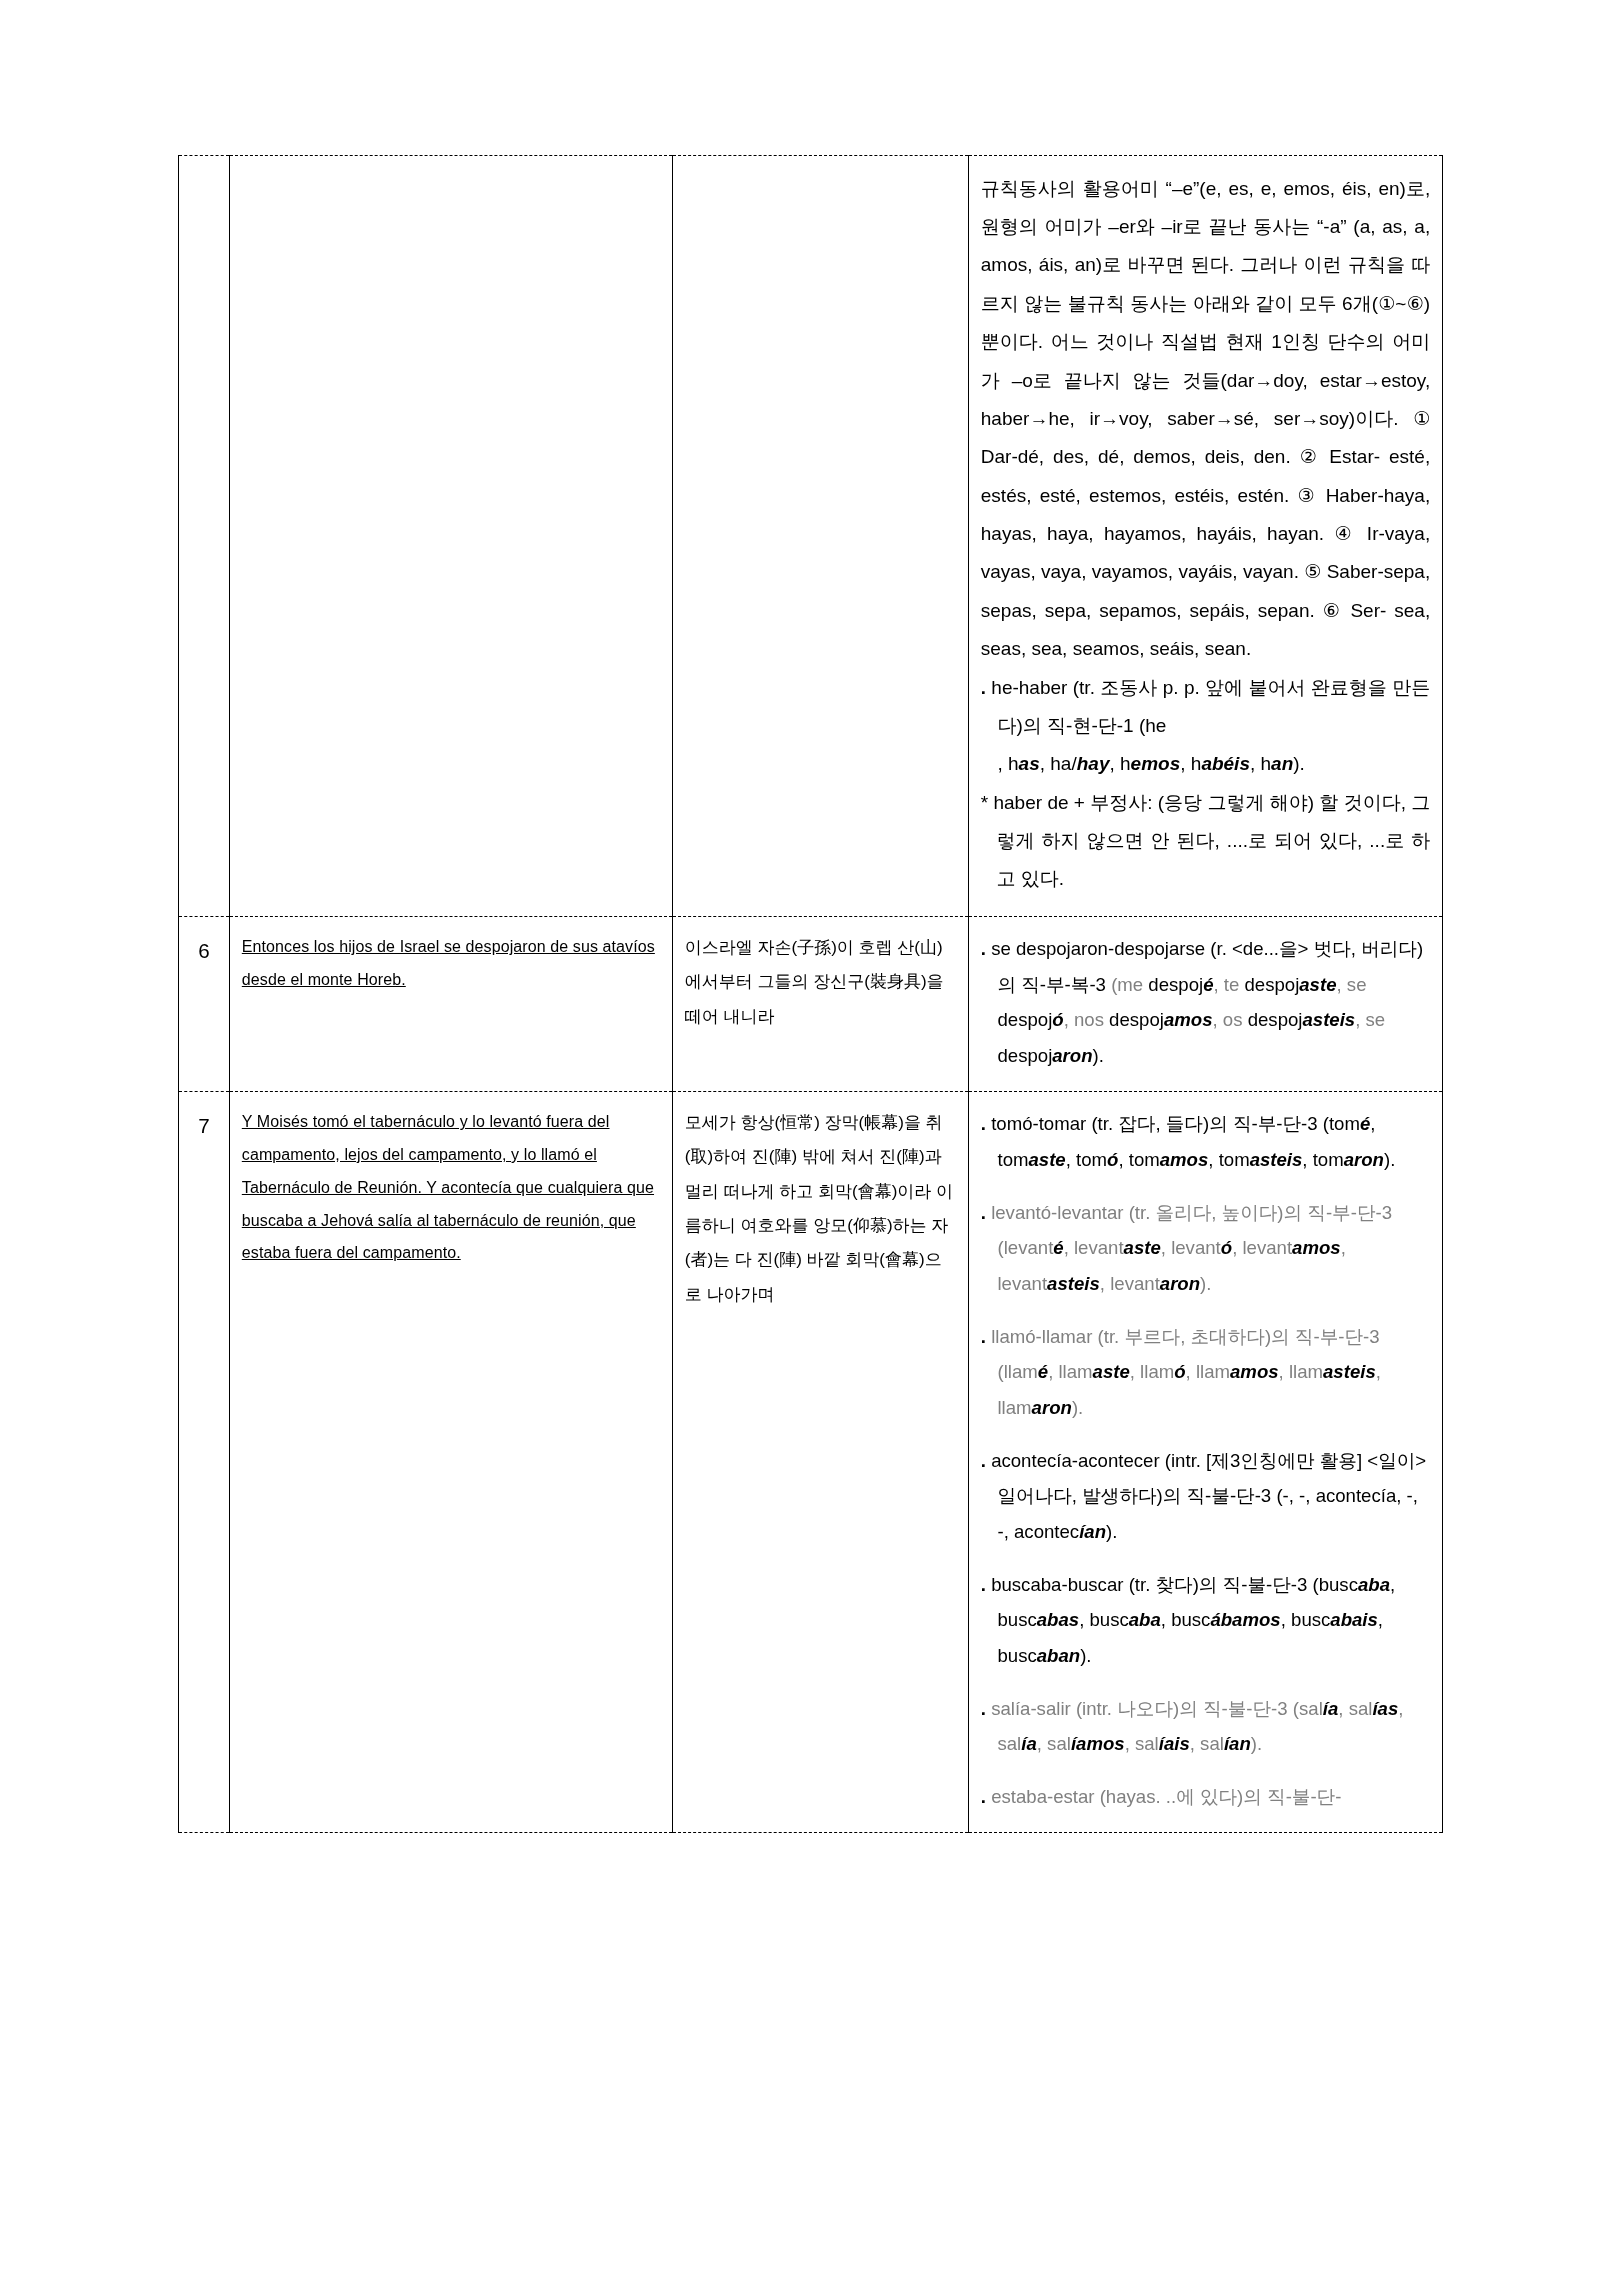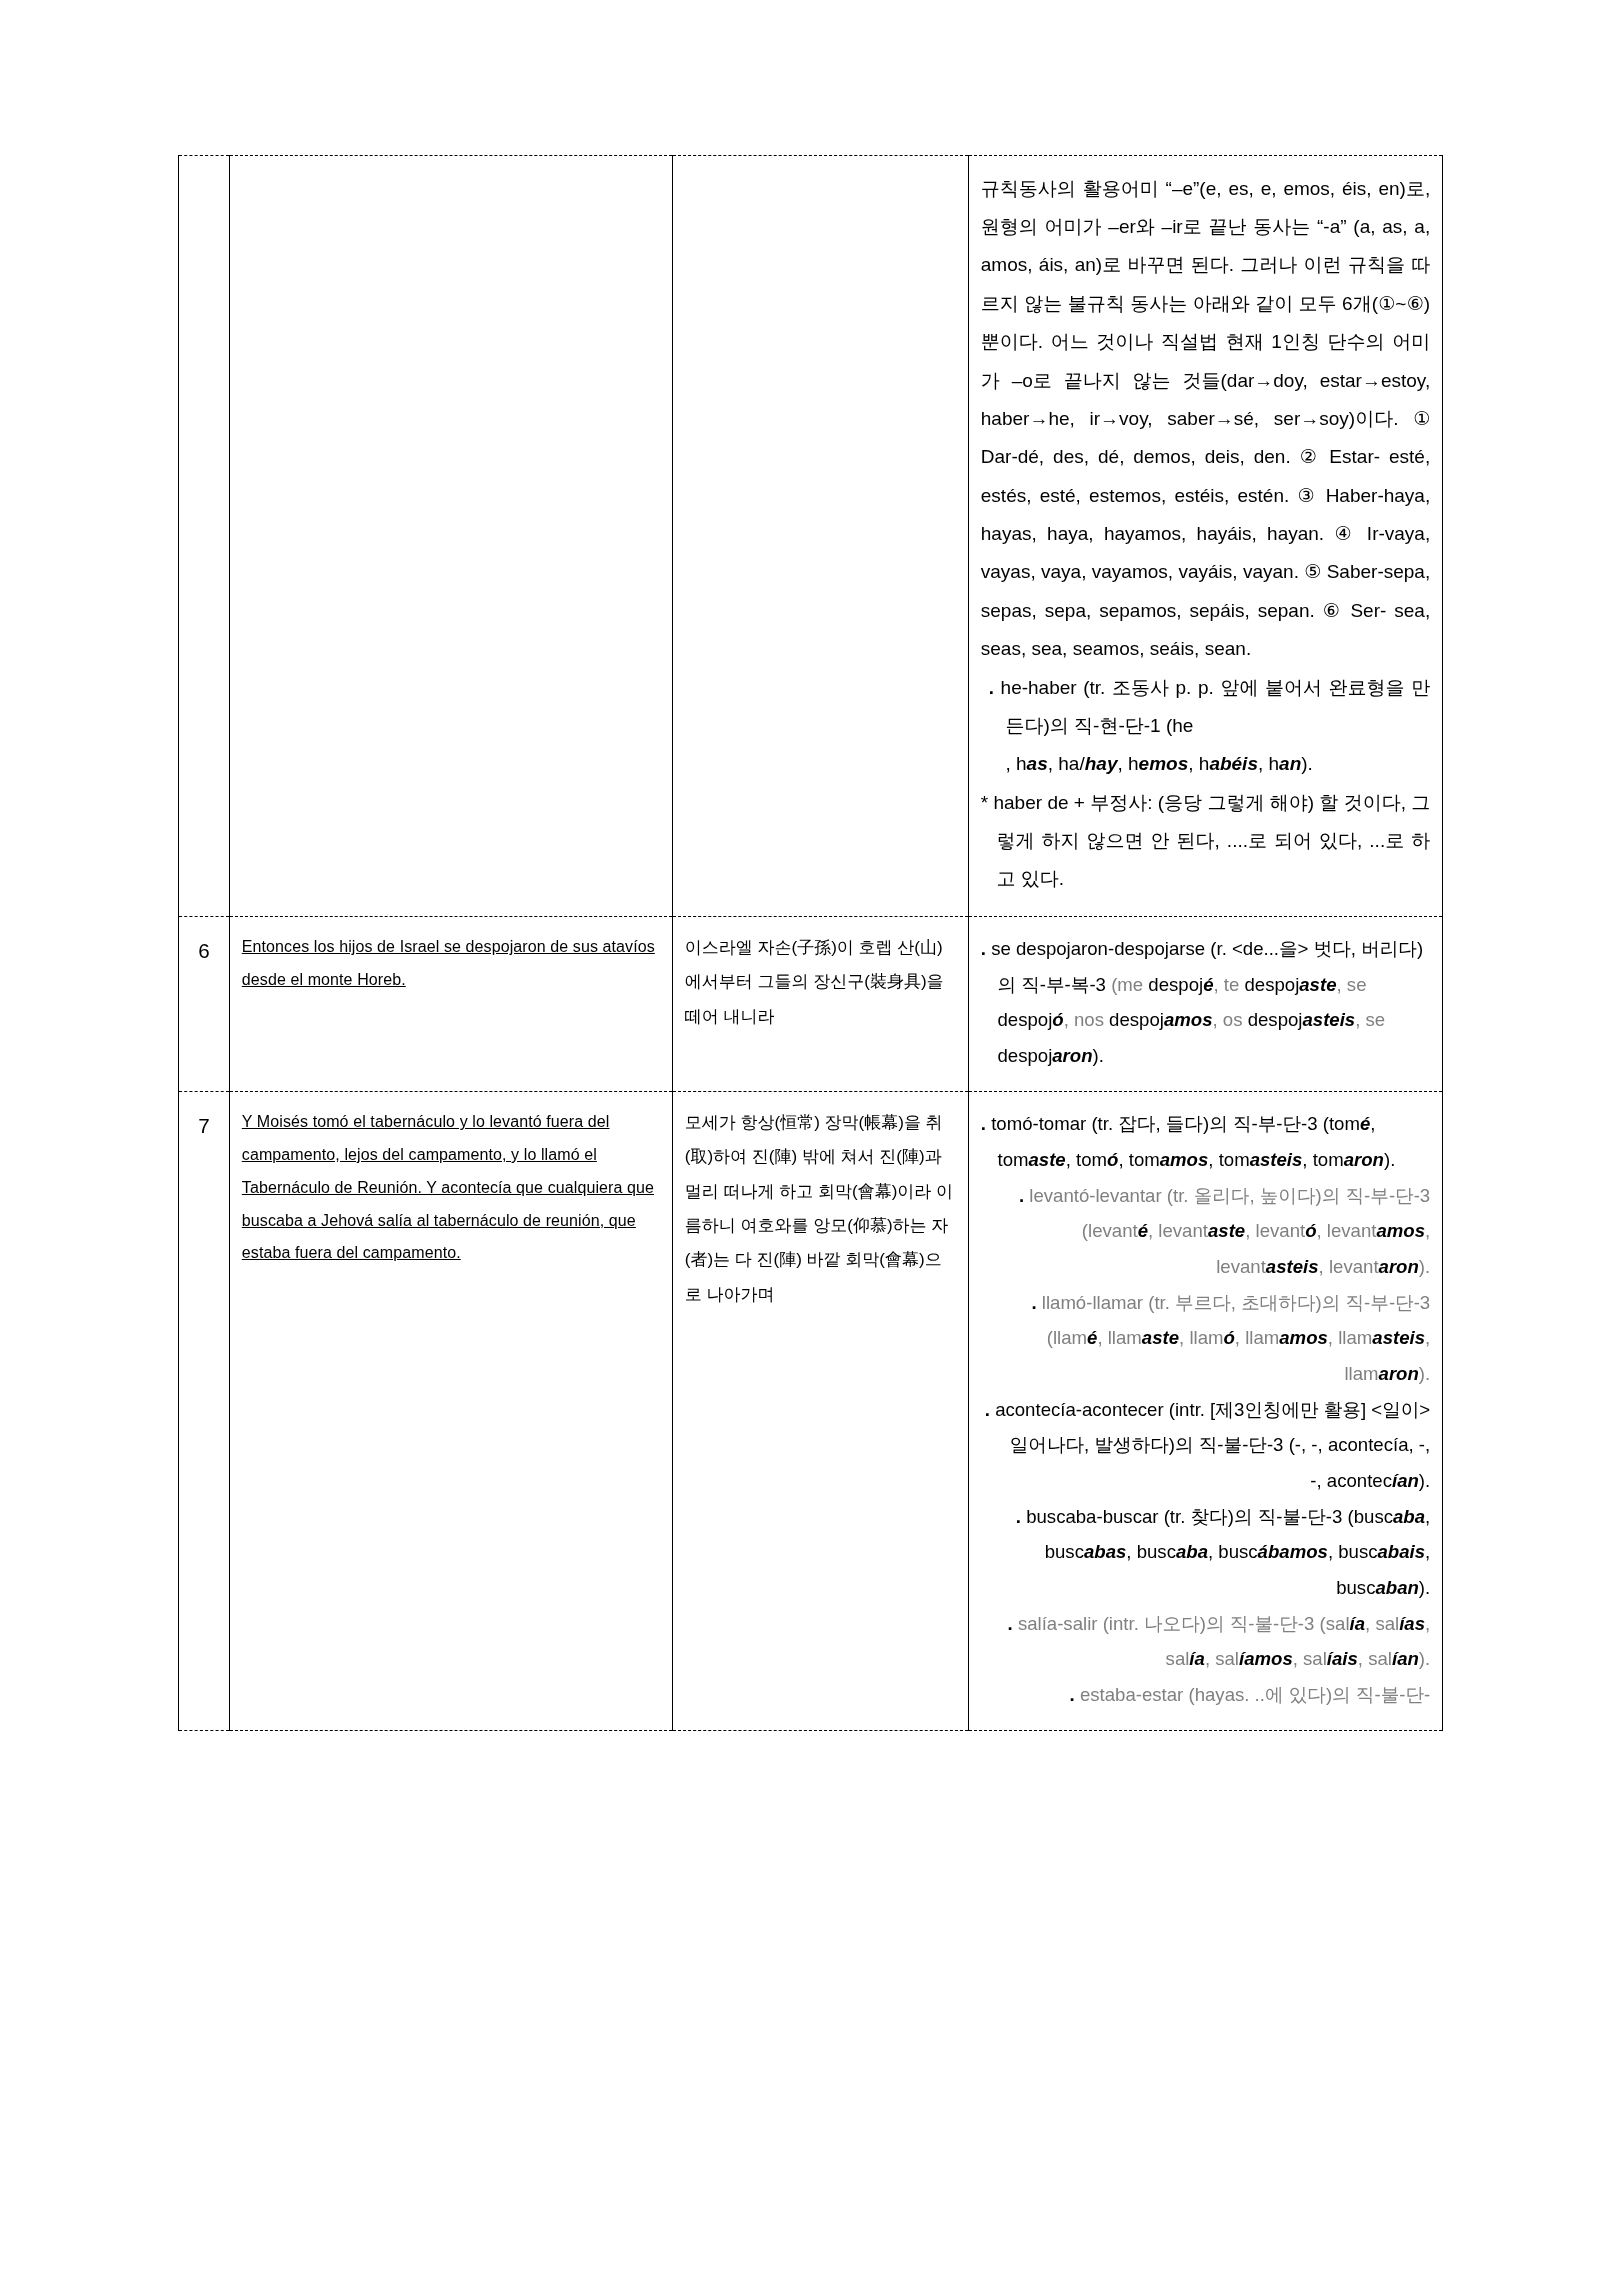--- a/index.html
+++ b/index.html
@@ -86,21 +86,21 @@
   }
 
   .blank-cell { }
 
   .note-entry {
     display: block;
     padding-left: 16.7px;
     text-indent: -16.7px;
     margin: 0;
   }
-  .note-entry + .note-entry { margin-top: 0; text-align: right; }
+  .note-entry + .note-entry { margin-top: 17px; }
 
   .bullet {
     font-weight: bold;
     font-size: 18.6px;
   }
 
   .gray { color: #808080; }
   .bold { font-weight: bold; color: #000; }
   b { font-weight: bold; font-style: italic; }
 
@@ -109,21 +109,20 @@
   .star-entry {
     display: block;
     padding-left: 15.7px;
     text-indent: -15.7px;
   }
 
   .hang {
     display: block;
     padding-left: 16.7px;
     text-indent: -16.7px;
-    margin-left: 8px;
   }
 </style>
 </head>
 <body>
 
 <div class="page">
 
   <table class="doc-table">
     <colgroup>
       <col class="c-num">

